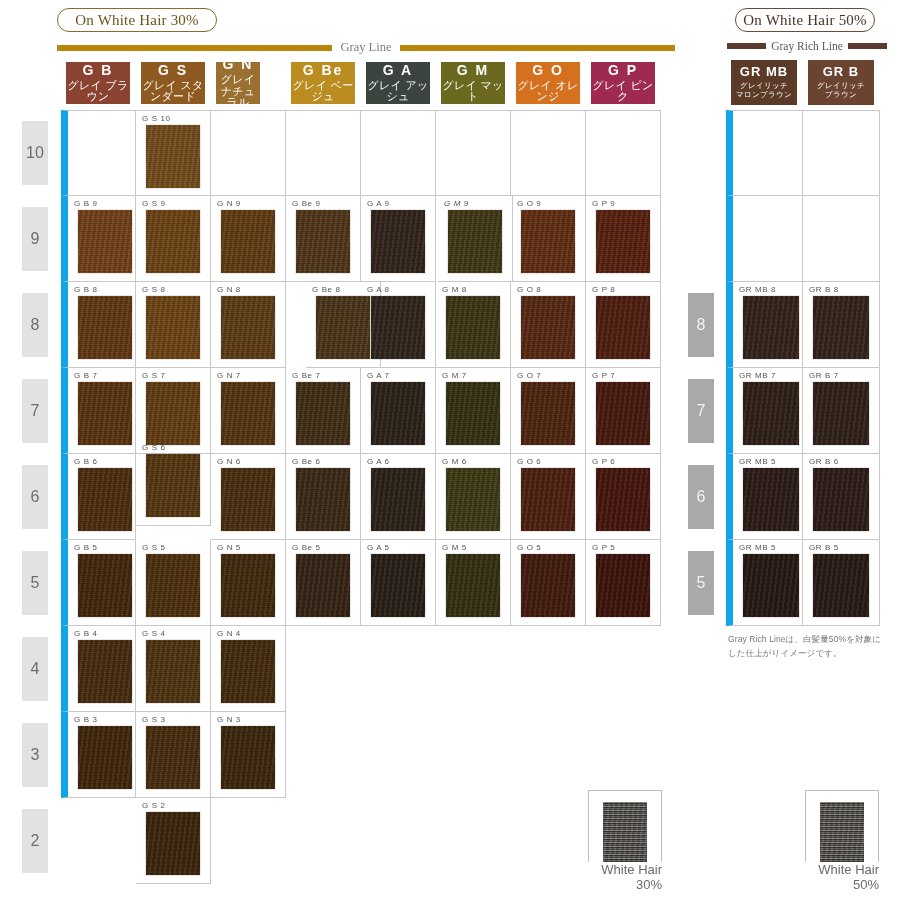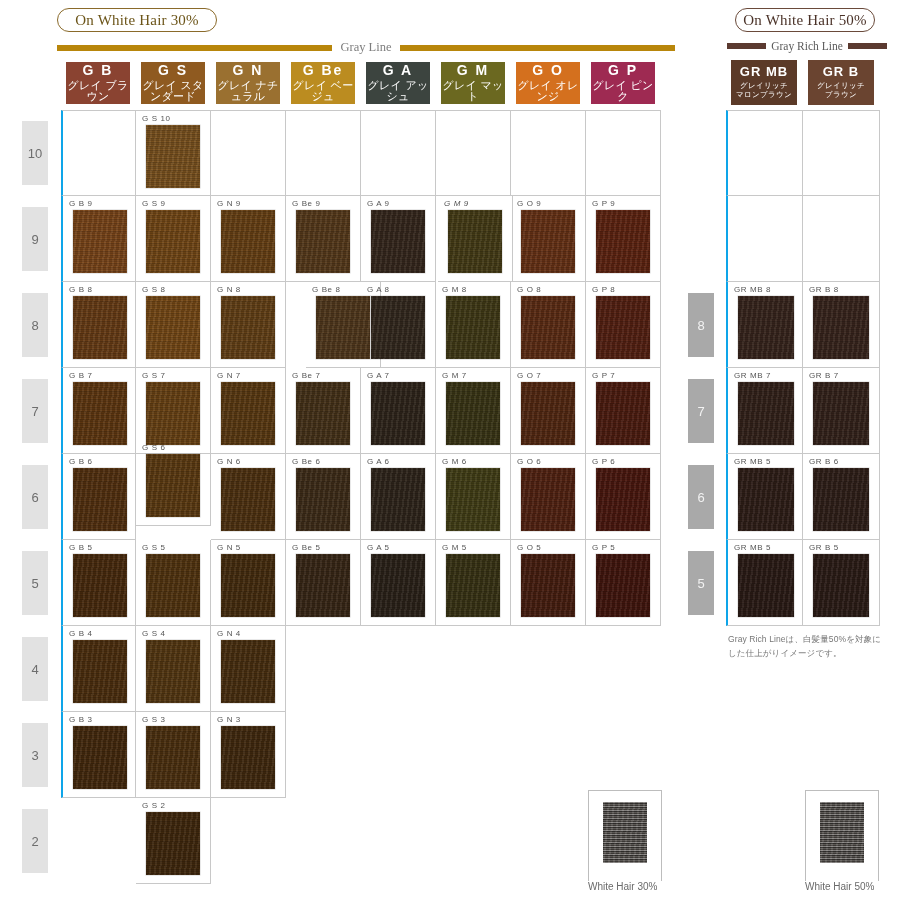--- a/index.html
+++ b/index.html
@@ -53,21 +53,21 @@
   .chip .code { font-size: 14px; font-weight: bold; letter-spacing: 2px; }
   .chip .jp   { font-size: 11px; margin-top: 2px; letter-spacing: .3px; }
   .chip.wide { height: 45px; top: 60px; }
   .chip.wide .code { font-size: 13px; letter-spacing: 1px; }
   .chip.wide .jp { font-size: 7.5px; line-height: 1.25; }
   .gcell {
     position: absolute;
     border-right: 1px solid #c8c8c8;
     border-bottom: 1px solid #c8c8c8;
   }
-  .gcell.firstcol { border-left: 2px solid #0ea5e9; }
+  .gcell.firstcol { border-left: 7px solid #0ea5e9; }
   .cell-label {
     position: absolute; left: 6px; top: 3px;
     font-size: 8px; color: #555; letter-spacing: .6px; white-space: nowrap;
   }
   .sw {
     position: absolute; left: 10px; top: 14px;
     width: 54px; height: 63px;
     box-shadow: 0 0 0 .5px rgba(0,0,0,.18);
   }
   .sw.r { width: 56px; height: 63px; }
@@ -86,21 +86,21 @@
     background-image: repeating-linear-gradient(
       97deg,
       rgba(255,255,255,.06) 0px, rgba(255,255,255,.06) 2px,
       rgba(0,0,0,.06) 2px, rgba(0,0,0,.06) 5px);
   }
 
   
   .lvl {
     position: absolute; width: 26px; height: 64px;
     display: flex; align-items: center; justify-content: center;
-    font-size: 13px; color: #6e6e6e; background: #e2e2e2;
+    font-size: 16px; color: #6e6e6e; background: #e2e2e2;
   }
   .lvl.dark { background: #a9a9a9; color: #f2f2f2; }
 
   
   .note {
     position: absolute; left: 728px; top: 633px; width: 160px;
     font-size: 8.5px; color: #777; line-height: 1.6; letter-spacing: .1px;
   }
 
   
@@ -126,21 +126,21 @@
       rgba(180,180,180,.22) 2px, rgba(180,180,180,.22) 3px,
       rgba(40,40,40,.25) 3px, rgba(40,40,40,.25) 4px);
   }
   .wh .patch::before {
     content: ""; position: absolute; inset: 0;
     background-image: repeating-linear-gradient(
       95deg, rgba(255,255,255,.10) 0 2px, rgba(0,0,0,.12) 2px 5px);
   }
   .wh .cap {
     position: absolute; left: 0; right: 0; bottom: -6px;
-    text-align: left; font-size: 10px; color: #6a6a6a;
+    text-align: right; font-size: 13px; color: #6a6a6a;
     background: #fff; display: block;
   }
 </style>
 </head>
 <body>
 
 <div id="page">
 
   <div class="pill left">On White Hair 30%</div>
 
@@ -152,21 +152,21 @@
 
   <div id="left-chips">
       <div class="chip" style="left: 66px; width: 64px; background: rgb(138, 67, 49);">
         <div class="code">G B</div>
         <div class="jp">グレイ ブラウン</div>
       </div>
       <div class="chip" style="left: 141px; width: 64px; background: rgb(143, 90, 32);">
         <div class="code">G S</div>
         <div class="jp">グレイ スタンダード</div>
       </div>
-      <div class="chip" style="left: 216px; width: 64px; background: rgb(154, 112, 48);">
+      <div class="chip" style="left: 216px; width: 44px; background: rgb(154, 112, 48);">
         <div class="code">G N</div>
         <div class="jp">グレイ ナチュラル</div>
       </div>
       <div class="chip" style="left: 291px; width: 64px; background: rgb(187, 140, 32);">
         <div class="code">G Be</div>
         <div class="jp">グレイ ベージュ</div>
       </div>
       <div class="chip" style="left: 366px; width: 64px; background: rgb(60, 68, 63);">
         <div class="code">G A</div>
         <div class="jp">グレイ アッシュ</div>

